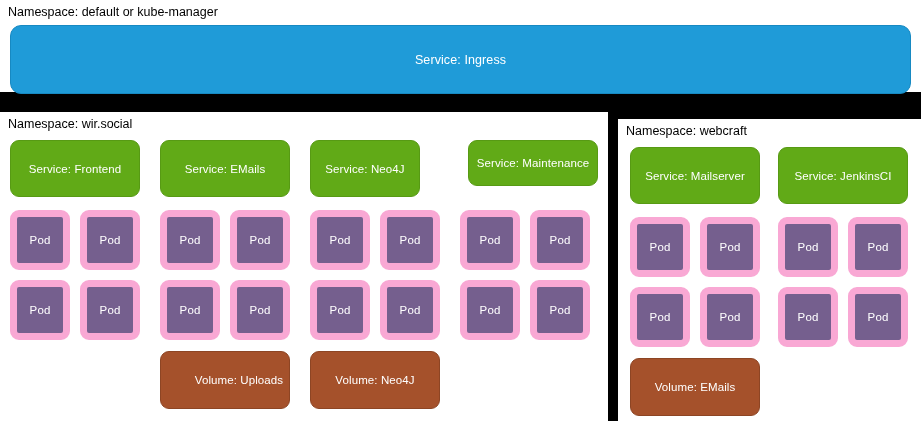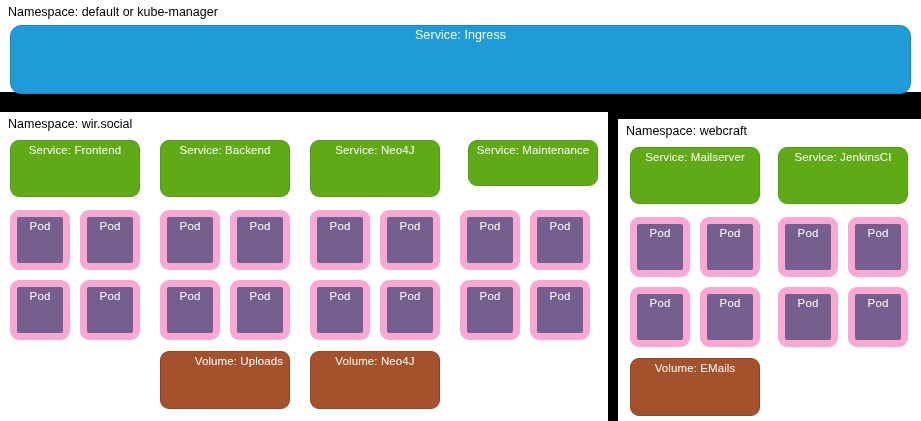--- a/index.html
+++ b/index.html
@@ -36,21 +36,21 @@
     line-height: 14px;
     white-space: nowrap;
   }
 
   
   .node {
     position: absolute;
     box-sizing: border-box;
     border-radius: 9px;
     display: flex;
-    align-items: flex-start;
+    align-items: center;
     justify-content: center;
     text-align: center;
     color: #ffffff;
     font-size: 11.5px;
     line-height: 14px;
     letter-spacing: 0.1px;
     padding: 2px 4px;
     overflow: hidden;
   }
 
@@ -109,38 +109,38 @@
         <div class="node pod" style="left: 80px; top: 98px; width: 60px; height: 60px;">
           <span>Pod</span>
         </div>
         <div class="node pod" style="left: 10px; top: 168px; width: 60px; height: 60px;">
           <span>Pod</span>
         </div>
         <div class="node pod" style="left: 80px; top: 168px; width: 60px; height: 60px;">
           <span>Pod</span>
         </div>
         <div class="node service" style="left: 160px; top: 28px; width: 130px; height: 57px;">
-          <span>Service: Backend</span>
+          <span>Service: EMails</span>
         </div>
         <div class="node pod" style="left: 160px; top: 98px; width: 60px; height: 60px;">
           <span>Pod</span>
         </div>
         <div class="node pod" style="left: 230px; top: 98px; width: 60px; height: 60px;">
           <span>Pod</span>
         </div>
         <div class="node pod" style="left: 160px; top: 168px; width: 60px; height: 60px;">
           <span>Pod</span>
         </div>
         <div class="node pod" style="left: 230px; top: 168px; width: 60px; height: 60px;">
           <span>Pod</span>
         </div>
         <div class="node volume" style="left: 160px; top: 239px; width: 130px; height: 58px; padding-left: 32px;">
           <span>Volume: Uploads</span>
         </div>
-        <div class="node service" style="left: 310px; top: 28px; width: 130px; height: 57px;">
+        <div class="node service" style="left: 310px; top: 28px; width: 110px; height: 57px;">
           <span>Service: Neo4J</span>
         </div>
         <div class="node pod" style="left: 310px; top: 98px; width: 60px; height: 60px;">
           <span>Pod</span>
         </div>
         <div class="node pod" style="left: 380px; top: 98px; width: 60px; height: 60px;">
           <span>Pod</span>
         </div>
         <div class="node pod" style="left: 310px; top: 168px; width: 60px; height: 60px;">
           <span>Pod</span>

